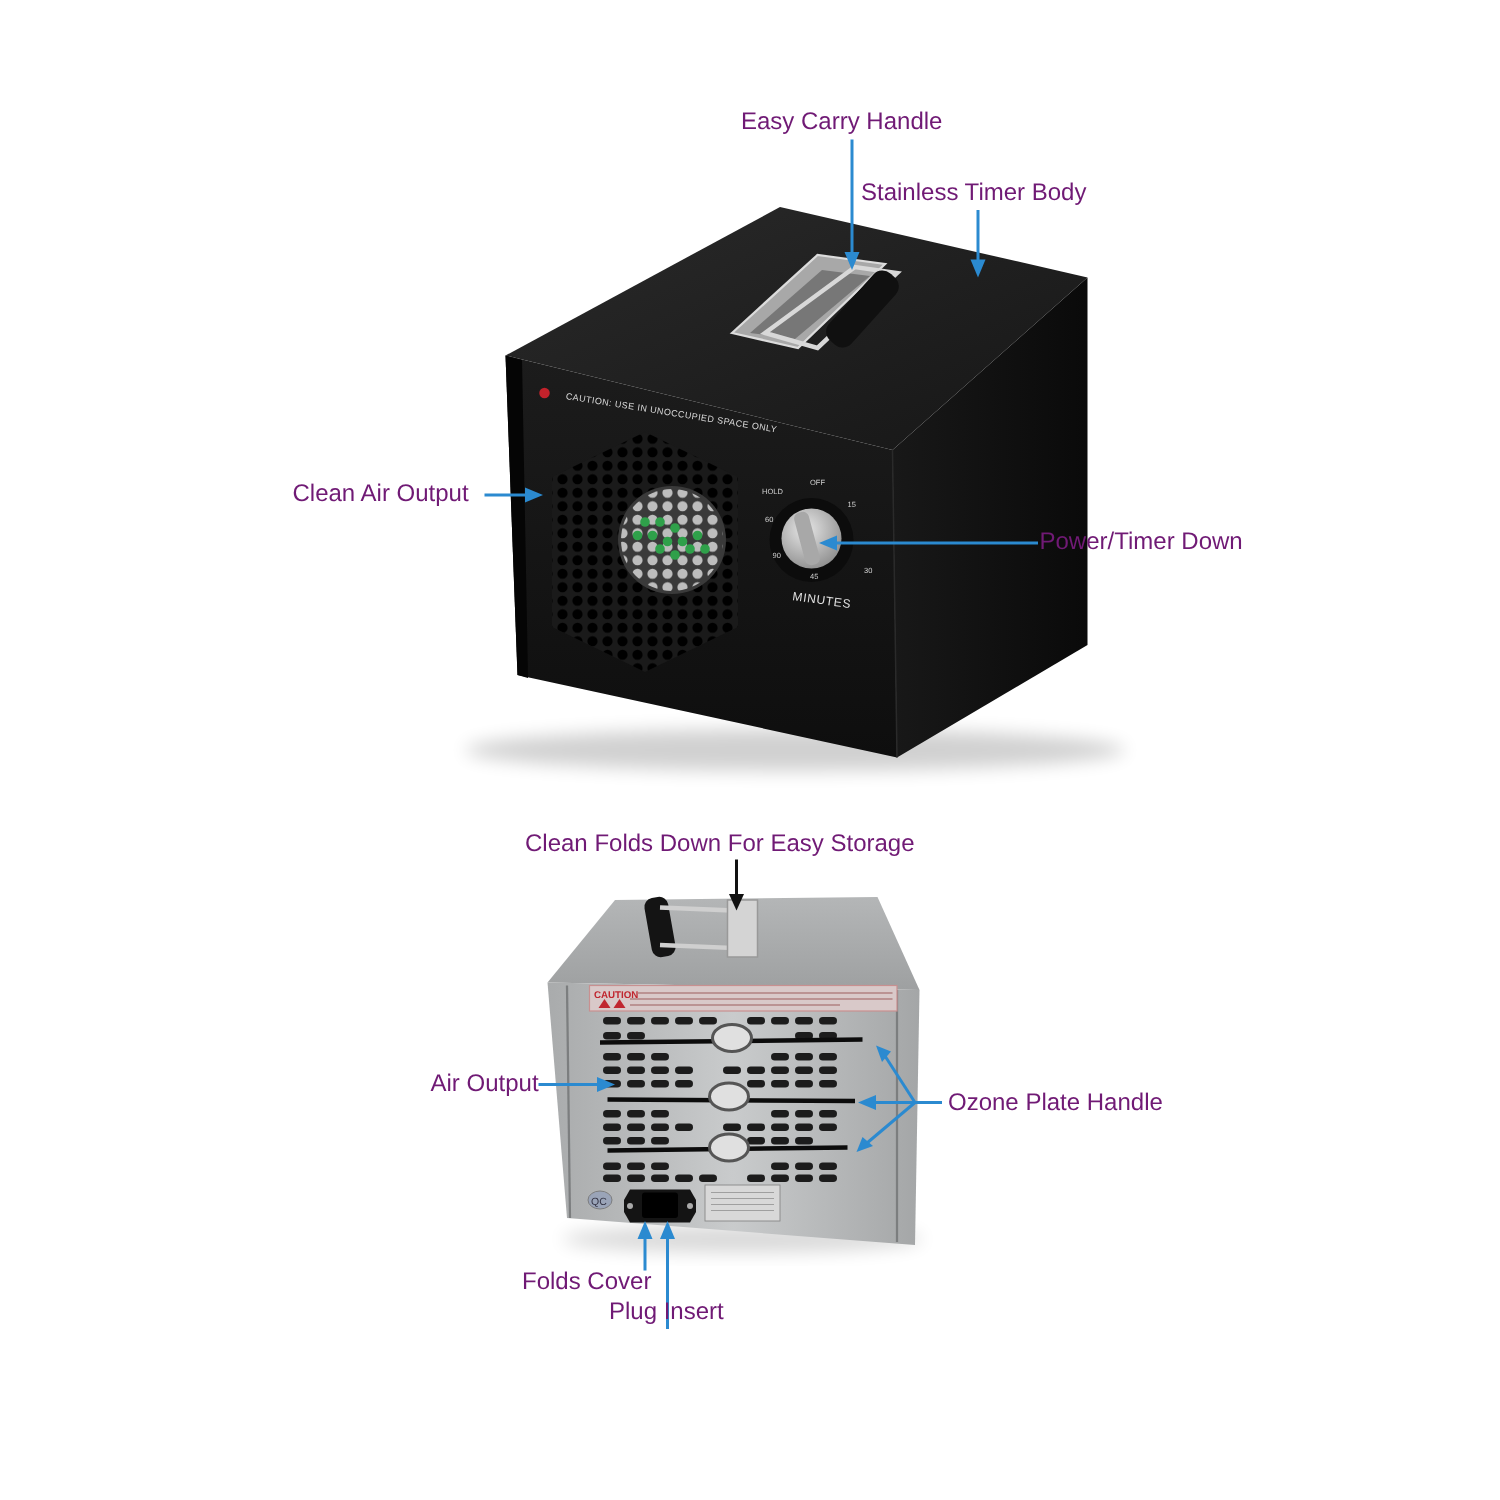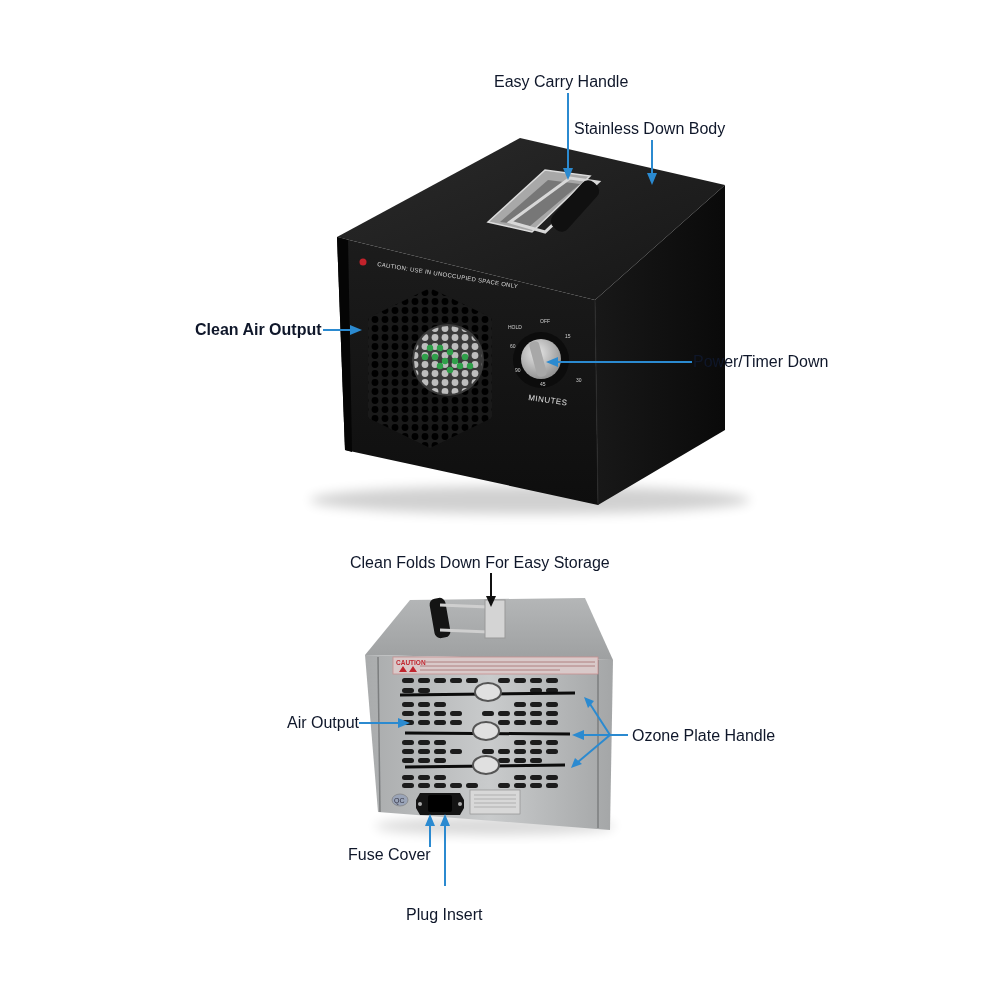--- a/index.html
+++ b/index.html
@@ -1,18 +1,18 @@
 <!DOCTYPE html>
 <html><head>
 <meta charset="utf-8">
 <style>
   html, body { margin: 0; padding: 0; background: #ffffff; }
   body { width: 1000px; height: 1000px; position: relative; overflow: hidden;
          font-family: "Liberation Sans", "DejaVu Sans", sans-serif; }
-  .label { position: absolute; color: #0f172a; font-size: 16px; white-space: nowrap; line-height: 18px; }
+  .label { position: absolute; color: #701a75; font-size: 16px; white-space: nowrap; line-height: 18px; }
   svg.art { position: absolute; left: 0; top: 0; }
   .caution-front { font-size: 6px; fill: #d8d8d8; font-family: "Liberation Sans", sans-serif; letter-spacing: 0.3px; }
   .dial-txt { font-size: 5px; fill: #d0d0d0; font-family: "Liberation Sans", sans-serif; }
   .min-txt { font-size: 8px; fill: #e0e0e0; font-family: "Liberation Sans", sans-serif; letter-spacing: 0.5px; }
 </style>
 </head>
 <body>
 
 <svg class="art" width="1000" height="1000" viewBox="0 0 1000 1000">
   <defs>
@@ -275,21 +275,21 @@
     <polygon points="440,826 450,826 445,814" stroke="none"></polygon>
   </g>
 
   <g stroke="#111" stroke-width="2" fill="#111">
     <line x1="491" y1="573" x2="491" y2="598"></line>
     <polygon points="486,596 496,596 491,607" stroke="none"></polygon>
   </g>
 </svg>
 
 <div class="label" style="left:494px; top:73px;">Easy Carry Handle</div>
-<div class="label" style="left:574px; top:120px;">Stainless Down Body</div>
-<div class="label" style="left:195px; top:321px;font-weight:bold;">Clean Air Output</div>
+<div class="label" style="left:574px; top:120px;">Stainless Timer Body</div>
+<div class="label" style="left:195px; top:321px;">Clean Air Output</div>
 <div class="label" style="left:693px; top:353px;">Power/Timer Down</div>
 
 <div class="label" style="left:350px; top:554px;">Clean Folds Down For Easy Storage</div>
 <div class="label" style="left:287px; top:714px;">Air Output</div>
 <div class="label" style="left:632px; top:727px;">Ozone Plate Handle</div>
-<div class="label" style="left:348px; top:846px;">Fuse Cover</div>
-<div class="label" style="left:406px; top:906px;">Plug Insert</div>
+<div class="label" style="left:348px; top:846px;">Folds Cover</div>
+<div class="label" style="left:406px; top:866px;">Plug Insert</div>
 
 </body></html>

